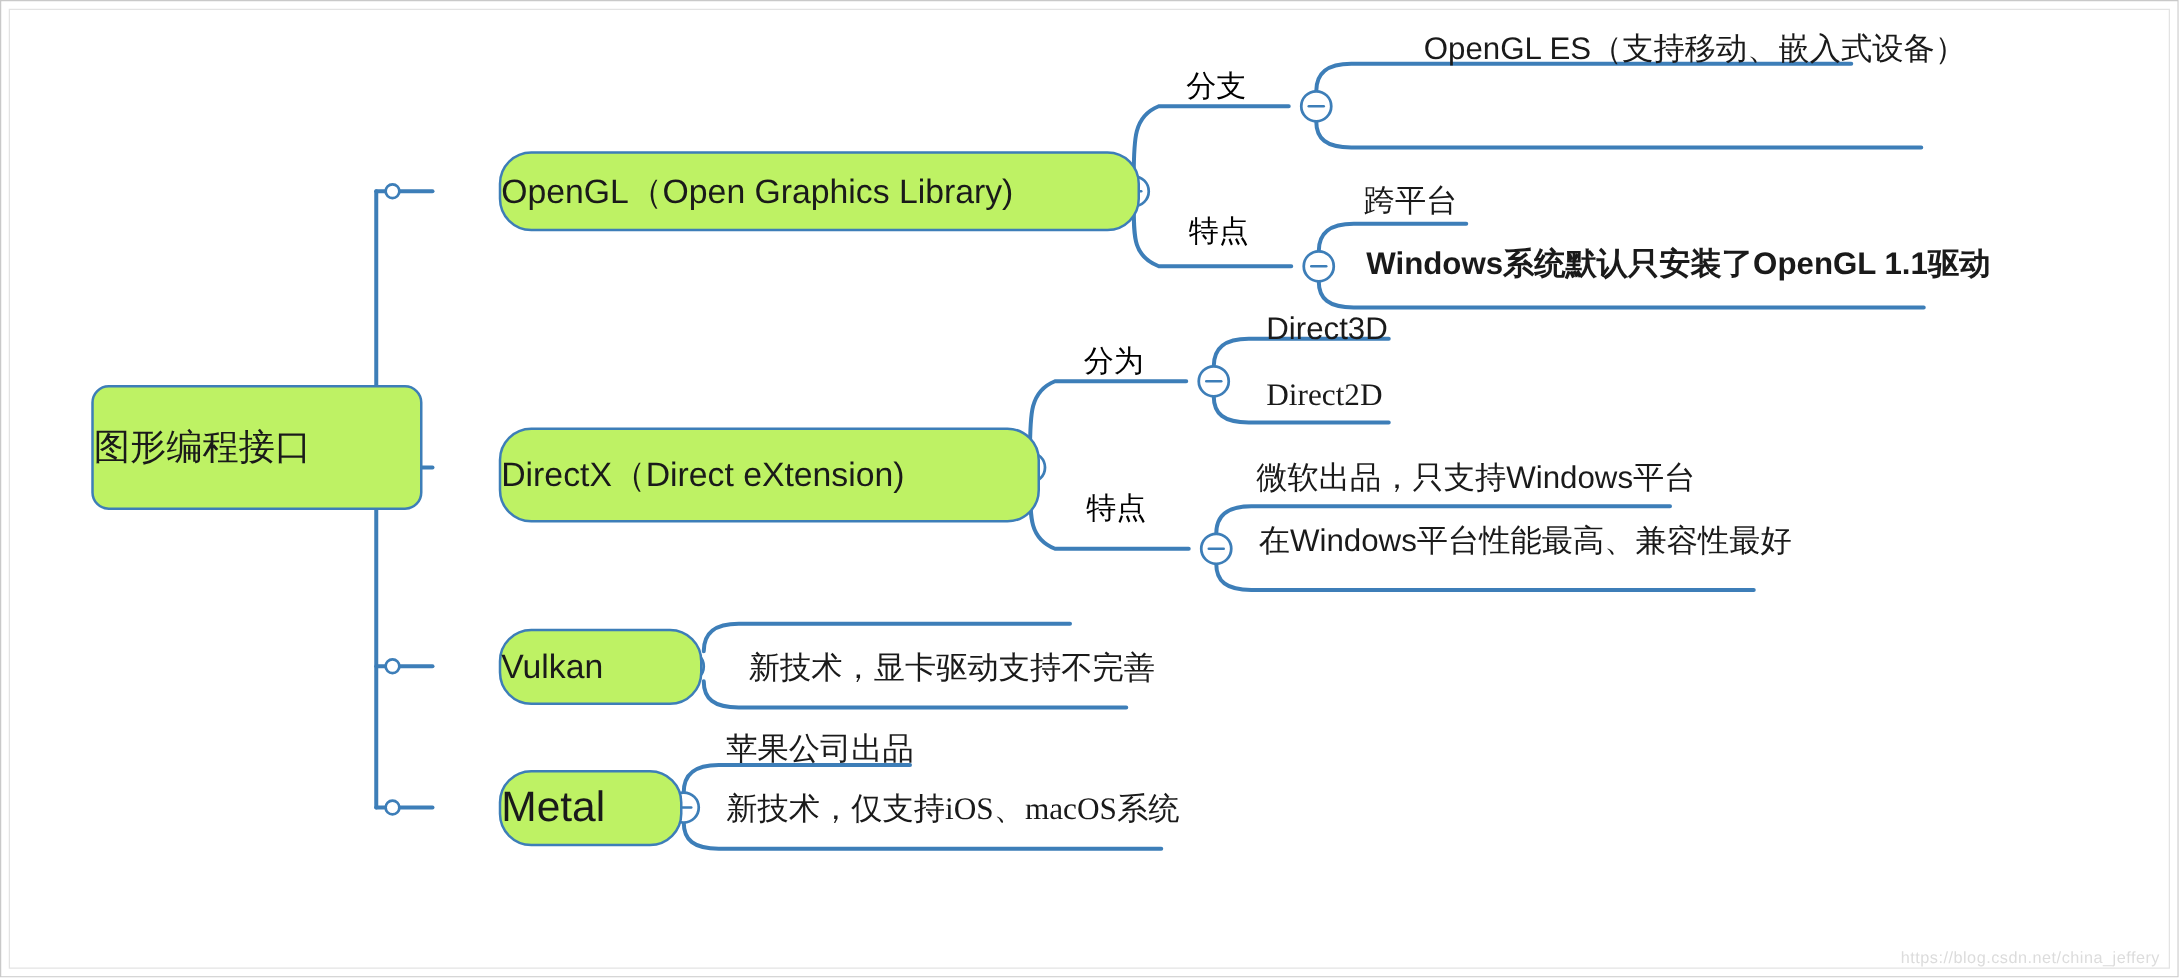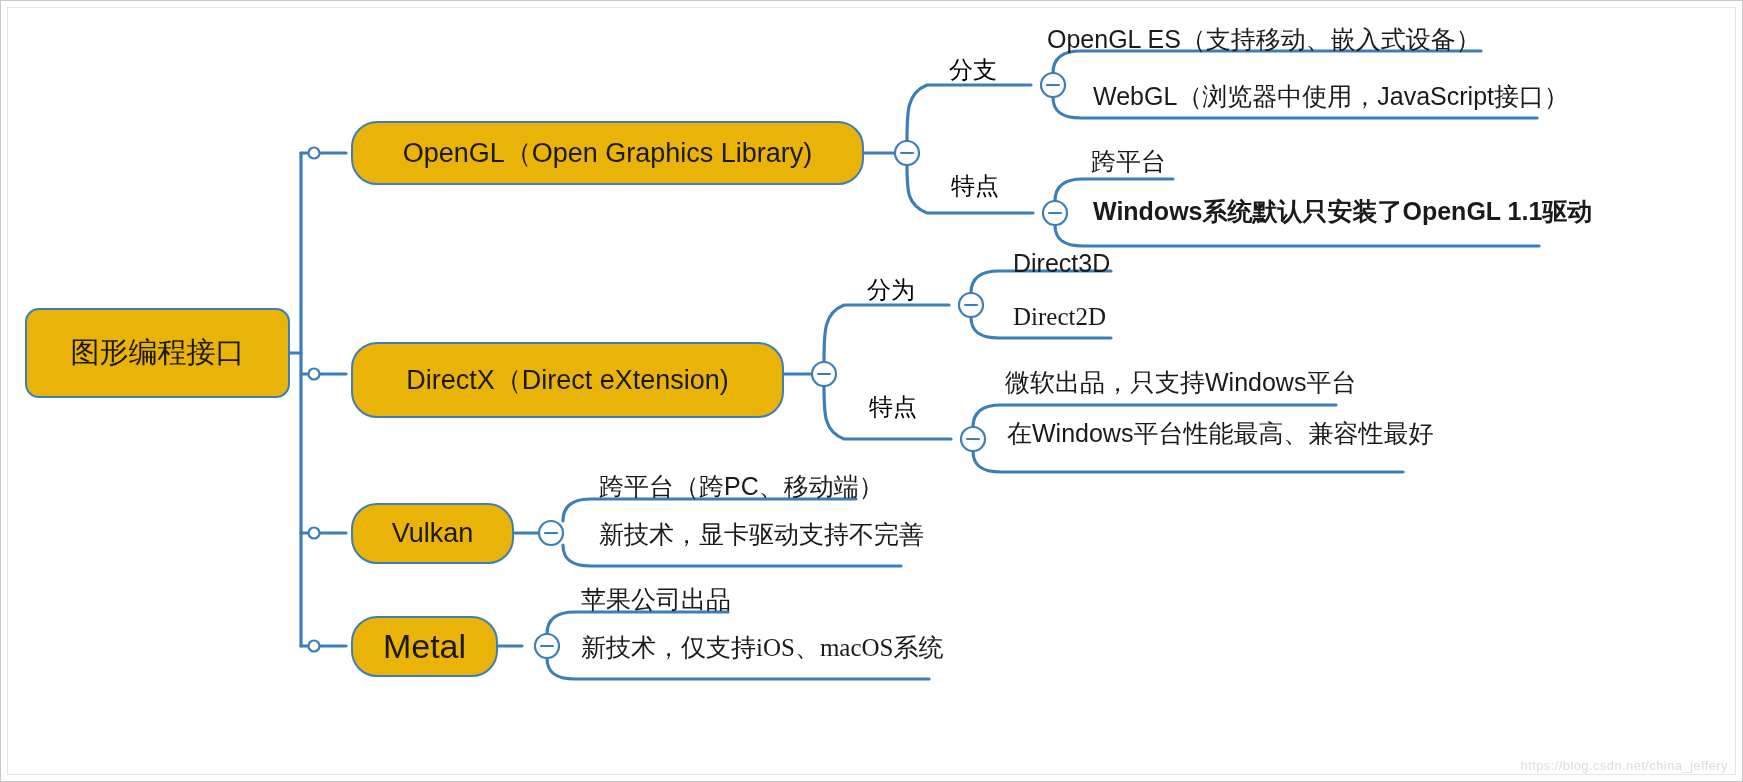--- a/index.html
+++ b/index.html
@@ -18,26 +18,27 @@
   }
   #canvas::before{
     content:"";position:absolute;left:6px;top:6px;right:6px;bottom:6px;
     border:1px solid #e3e3e3;pointer-events:none;
   }
   svg.links{position:absolute;left:0;top:0;width:1743px;height:782px;}
 
   .node{
     position:absolute;
     box-sizing:border-box;
-    background:#eab308;
+    background:#bef264;
     border:2.5px solid #3d7eb8;
     border-radius:26px;
-    display:flex;align-items:center;justify-content:center;
+    display:flex;align-items:center;
     color:#1a1a1a;
     white-space:nowrap;
+    margin-left:48px;
   }
   .root{border-radius:14px;}
   .leaf{
     position:absolute;
     white-space:nowrap;
     color:#1a1a1a;
     line-height:1;
   }
   .blabel{
     position:absolute;
@@ -120,21 +121,21 @@
       <path d="M1046,84 L1058,84"></path>
       <path d="M1048,212 L1060,212"></path>
       <path d="M817,373 L829,373"></path>
       <path d="M964,304 L976,304"></path>
       <path d="M966,438 L978,438"></path>
       <path d="M544,532 L556,532"></path>
       <path d="M540,645 L552,645"></path>
     </g>
   </svg>
 
-  <div class="node root" style="left:24px;top:307px;width:265px;height:90px;font-size:29px;">
+  <div class="node root" style="left:24px;top:307px;width:265px;height:100px;font-size:29px;">
     <span>图形编程接口</span>
   </div>
 
   <div class="node" style="left:350px;top:120px;width:513px;height:64px;font-size:27px;">
     <span>OpenGL（Open Graphics Library)</span>
   </div>
 
   <div class="node" style="left:350px;top:341px;width:433px;height:76px;font-size:27px;">
     <span>DirectX（Direct eXtension)</span>
   </div>
@@ -145,32 +146,30 @@
 
   <div class="node" style="left:350px;top:615px;width:147px;height:61px;font-size:34px;">
     <span>Metal</span>
   </div>
 
   <div class="blabel" style="left:948px;top:57px;font-size:24px;">分支</div>
   <div class="blabel" style="left:950px;top:173px;font-size:24px;">特点</div>
   <div class="blabel" style="left:866px;top:277px;font-size:24px;">分为</div>
   <div class="blabel" style="left:868px;top:394px;font-size:24px;">特点</div>
 
-  <div class="leaf" style="left:1046px;top:26px;font-size:25px;">OpenGL ES（支持移动、嵌入式设备）</div>
-  <div class="leaf" style="left:1092px;top:83px;font-size:25px;">WebGL（浏览器中使用，JavaScript接口）</div>
+  <div class="leaf" style="left:1138px;top:26px;font-size:25px;">OpenGL ES（支持移动、嵌入式设备）</div>
 
   <div class="leaf" style="left:1090px;top:148px;font-size:25px;">跨平台</div>
   <div class="leaf" style="left:1092px;top:198px;font-size:25px;font-weight:bold;">Windows系统默认只安装了OpenGL 1.1驱动</div>
 
   <div class="leaf" style="left:1012px;top:250px;font-size:25px;">Direct3D</div>
   <div class="leaf" style="left:1012px;top:303px;font-size:25px;font-family:Liberation Serif, serif;">Direct2D</div>
 
   <div class="leaf" style="left:1004px;top:369px;font-size:25px;">微软出品，只支持Windows平台</div>
   <div class="leaf" style="left:1006px;top:420px;font-size:25px;">在Windows平台性能最高、兼容性最好</div>
 
-  <div class="leaf" style="left:598px;top:473px;font-size:25px;">跨平台（跨PC、移动端）</div>
   <div class="leaf" style="left:598px;top:521px;font-size:25px;">新技术，显卡驱动支持不完善</div>
 
   <div class="leaf" style="left:580px;top:586px;font-size:25px;">苹果公司出品</div>
   <div class="leaf" style="left:580px;top:634px;font-size:25px;font-family:Liberation Serif, serif;">新技术，仅支持iOS、macOS系统</div>
 
   <div class="watermark">https://blog.csdn.net/china_jeffery</div>
 </div>
 
 </body></html>

